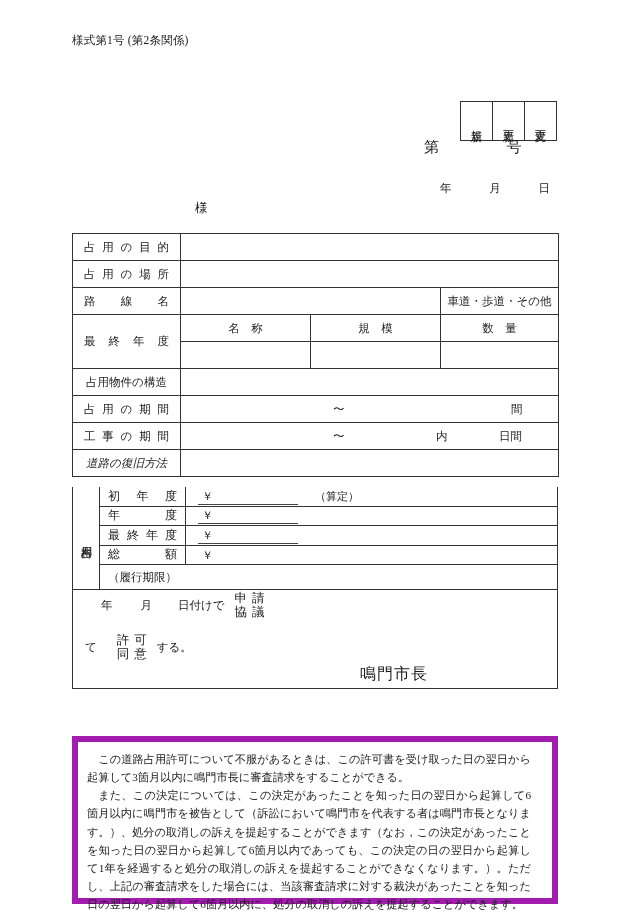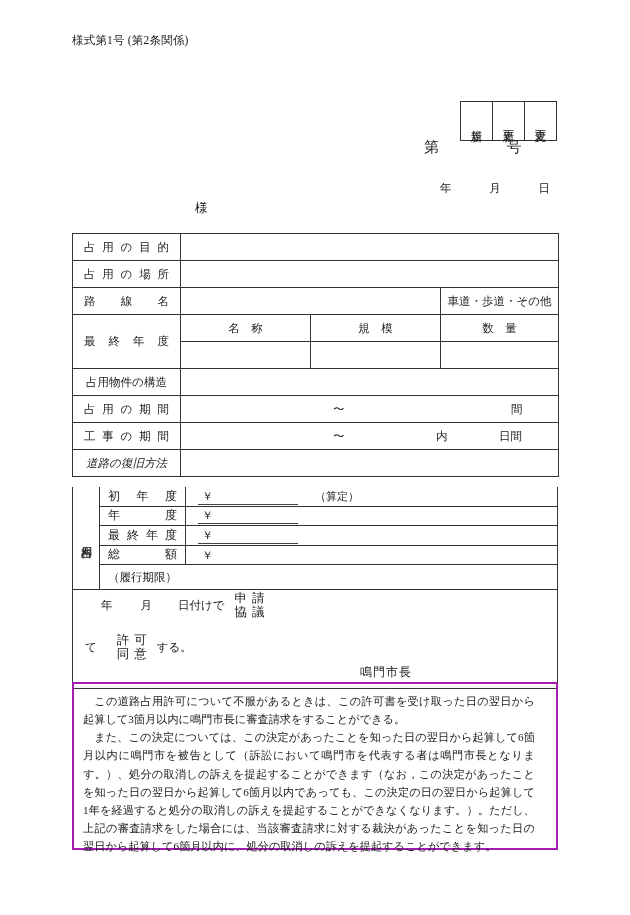--- a/index.html
+++ b/index.html
@@ -279,32 +279,32 @@
     top: 58px;
     display: flex;
     align-items: center;
     white-space: nowrap;
   }
   .dec-line2 .g3 { display: inline-block; width: 10px; }
   .mayor {
     position: absolute;
     left: 287px;
     top: 88px;
-    font-size: 12px;
+    font-size: 16px;
     letter-spacing: 1px;
   }
 
   
   .notice {
     position: absolute;
     left: 72px;
-    top: 682px;
+    top: 736px;
     width: 486px;
     height: 168px;
-    border: 2px solid #a21caf;
+    border: 6px solid #a21caf;
     box-sizing: border-box;
     padding: 8px 21px 0 9px;
     font-size: 11.2px;
     line-height: 1.62;
     text-align: justify;
   }
   .notice p {
     margin: 0;
     text-indent: 1em;
   }

